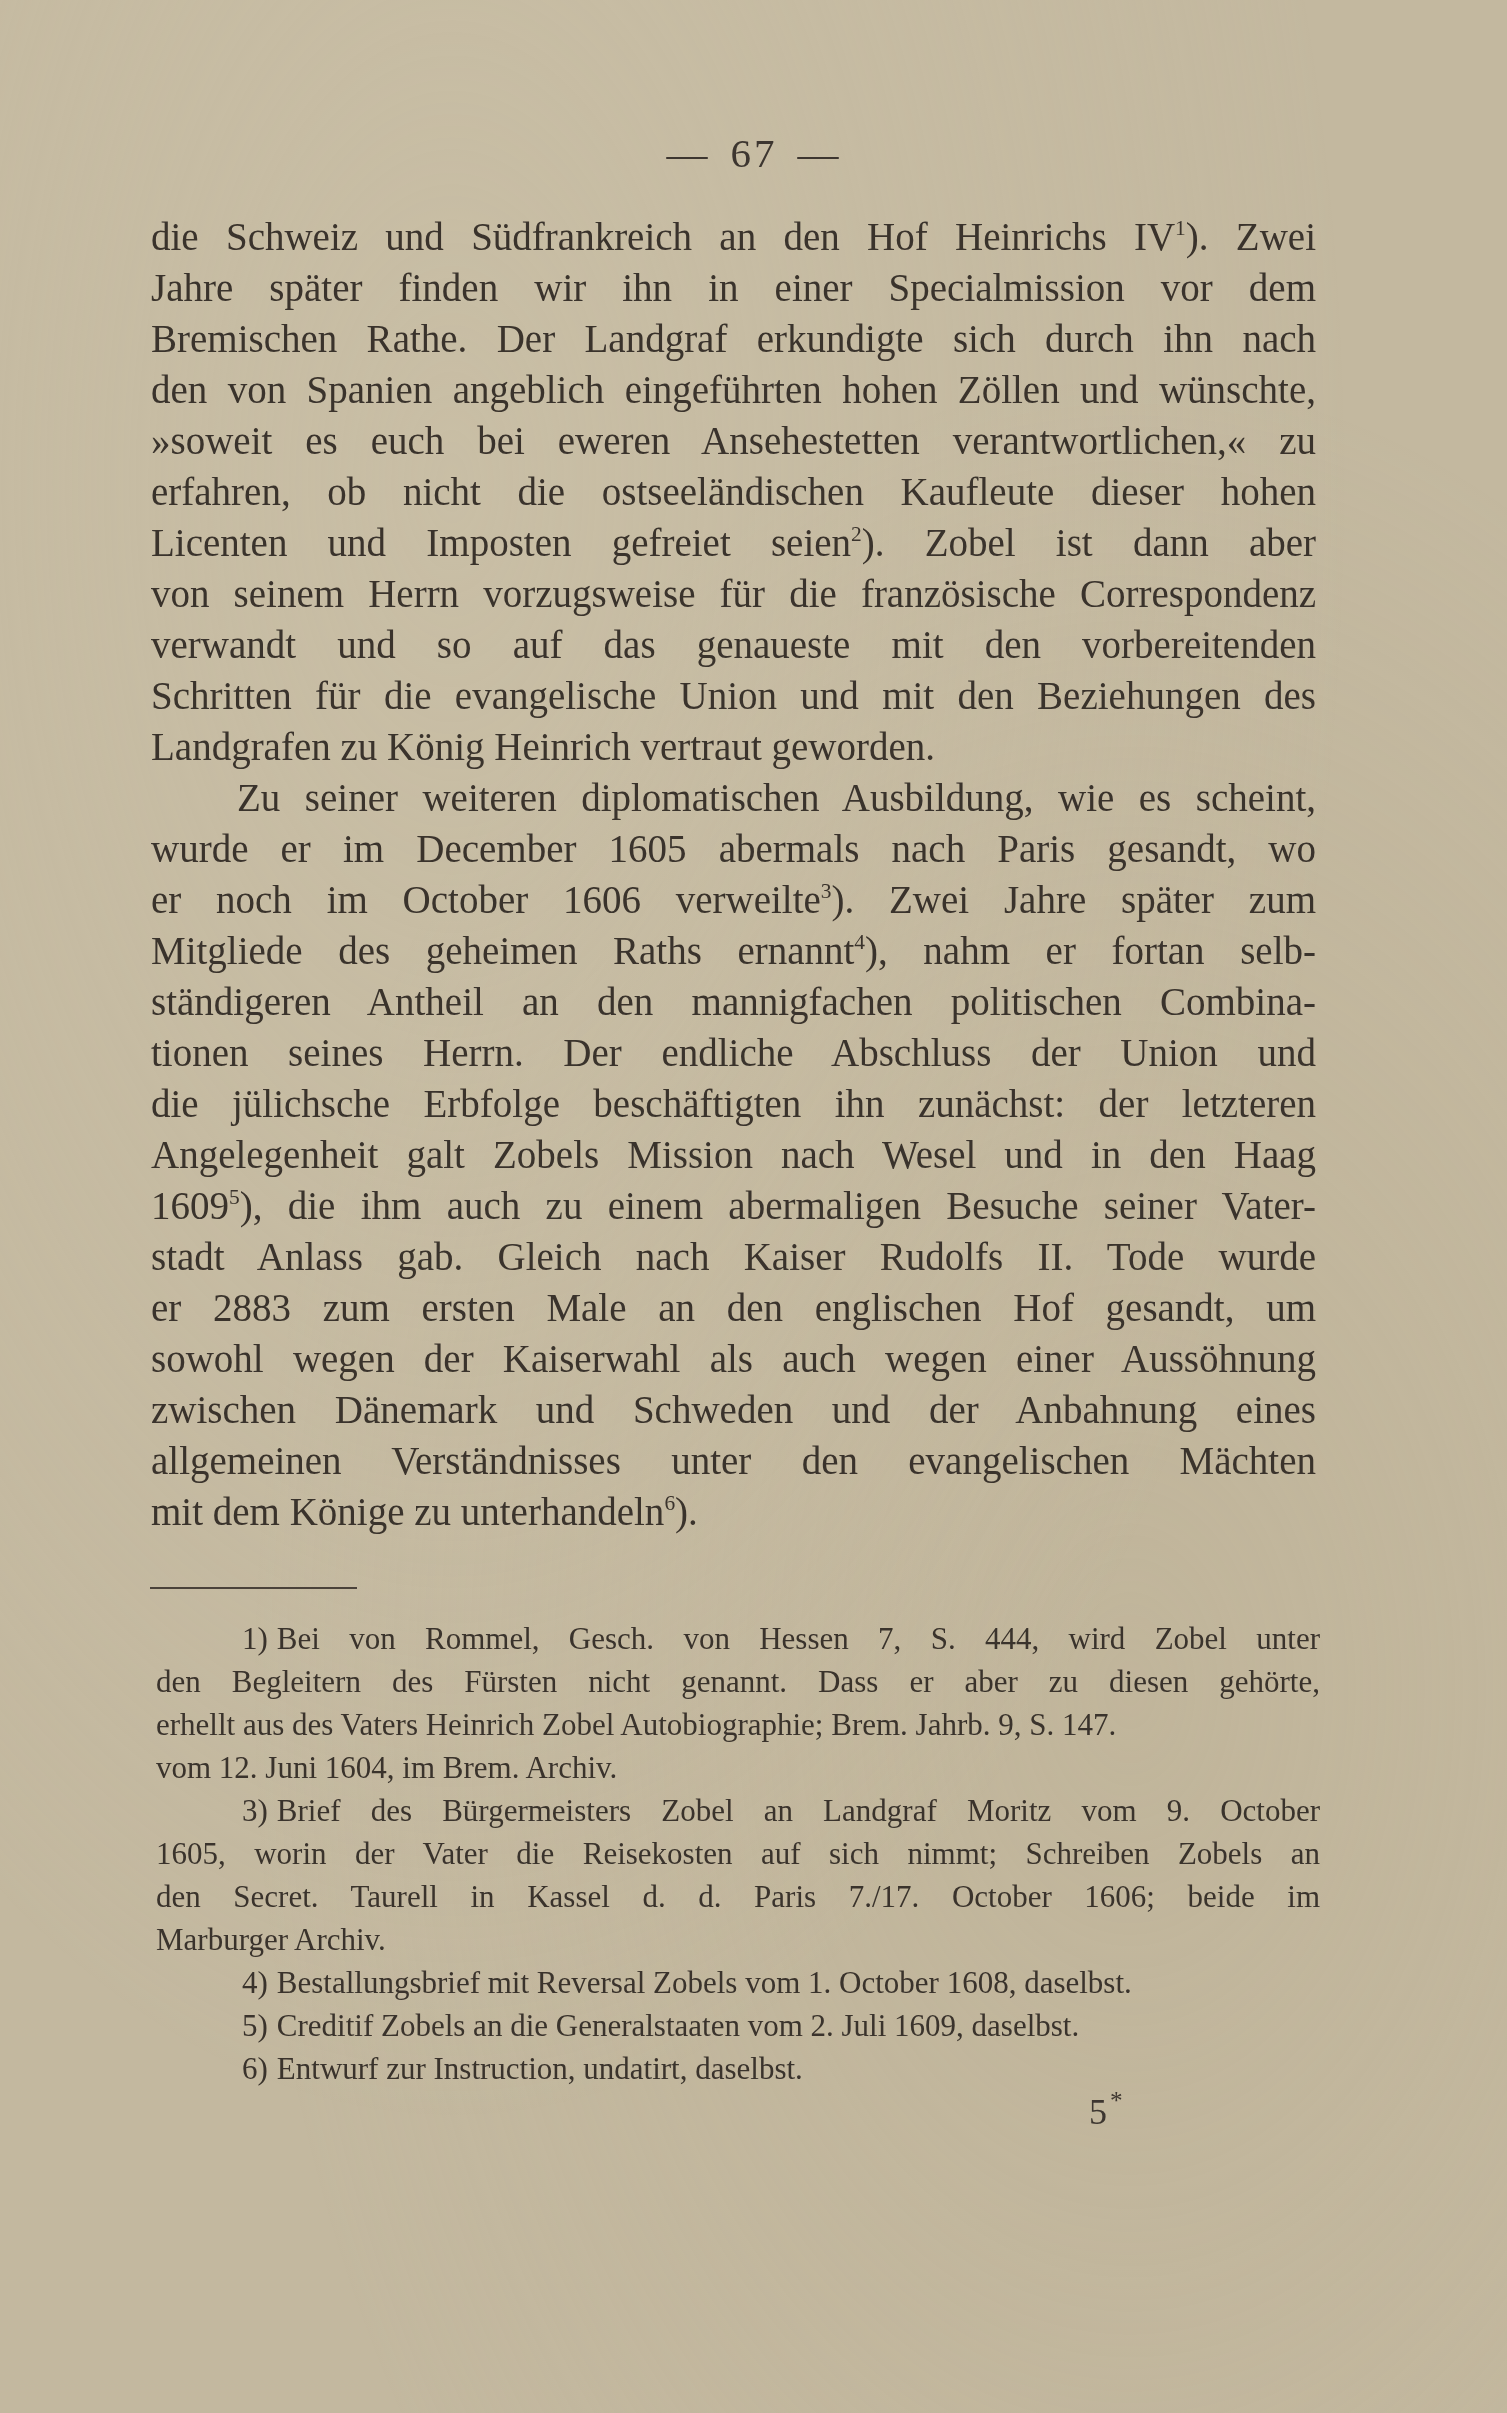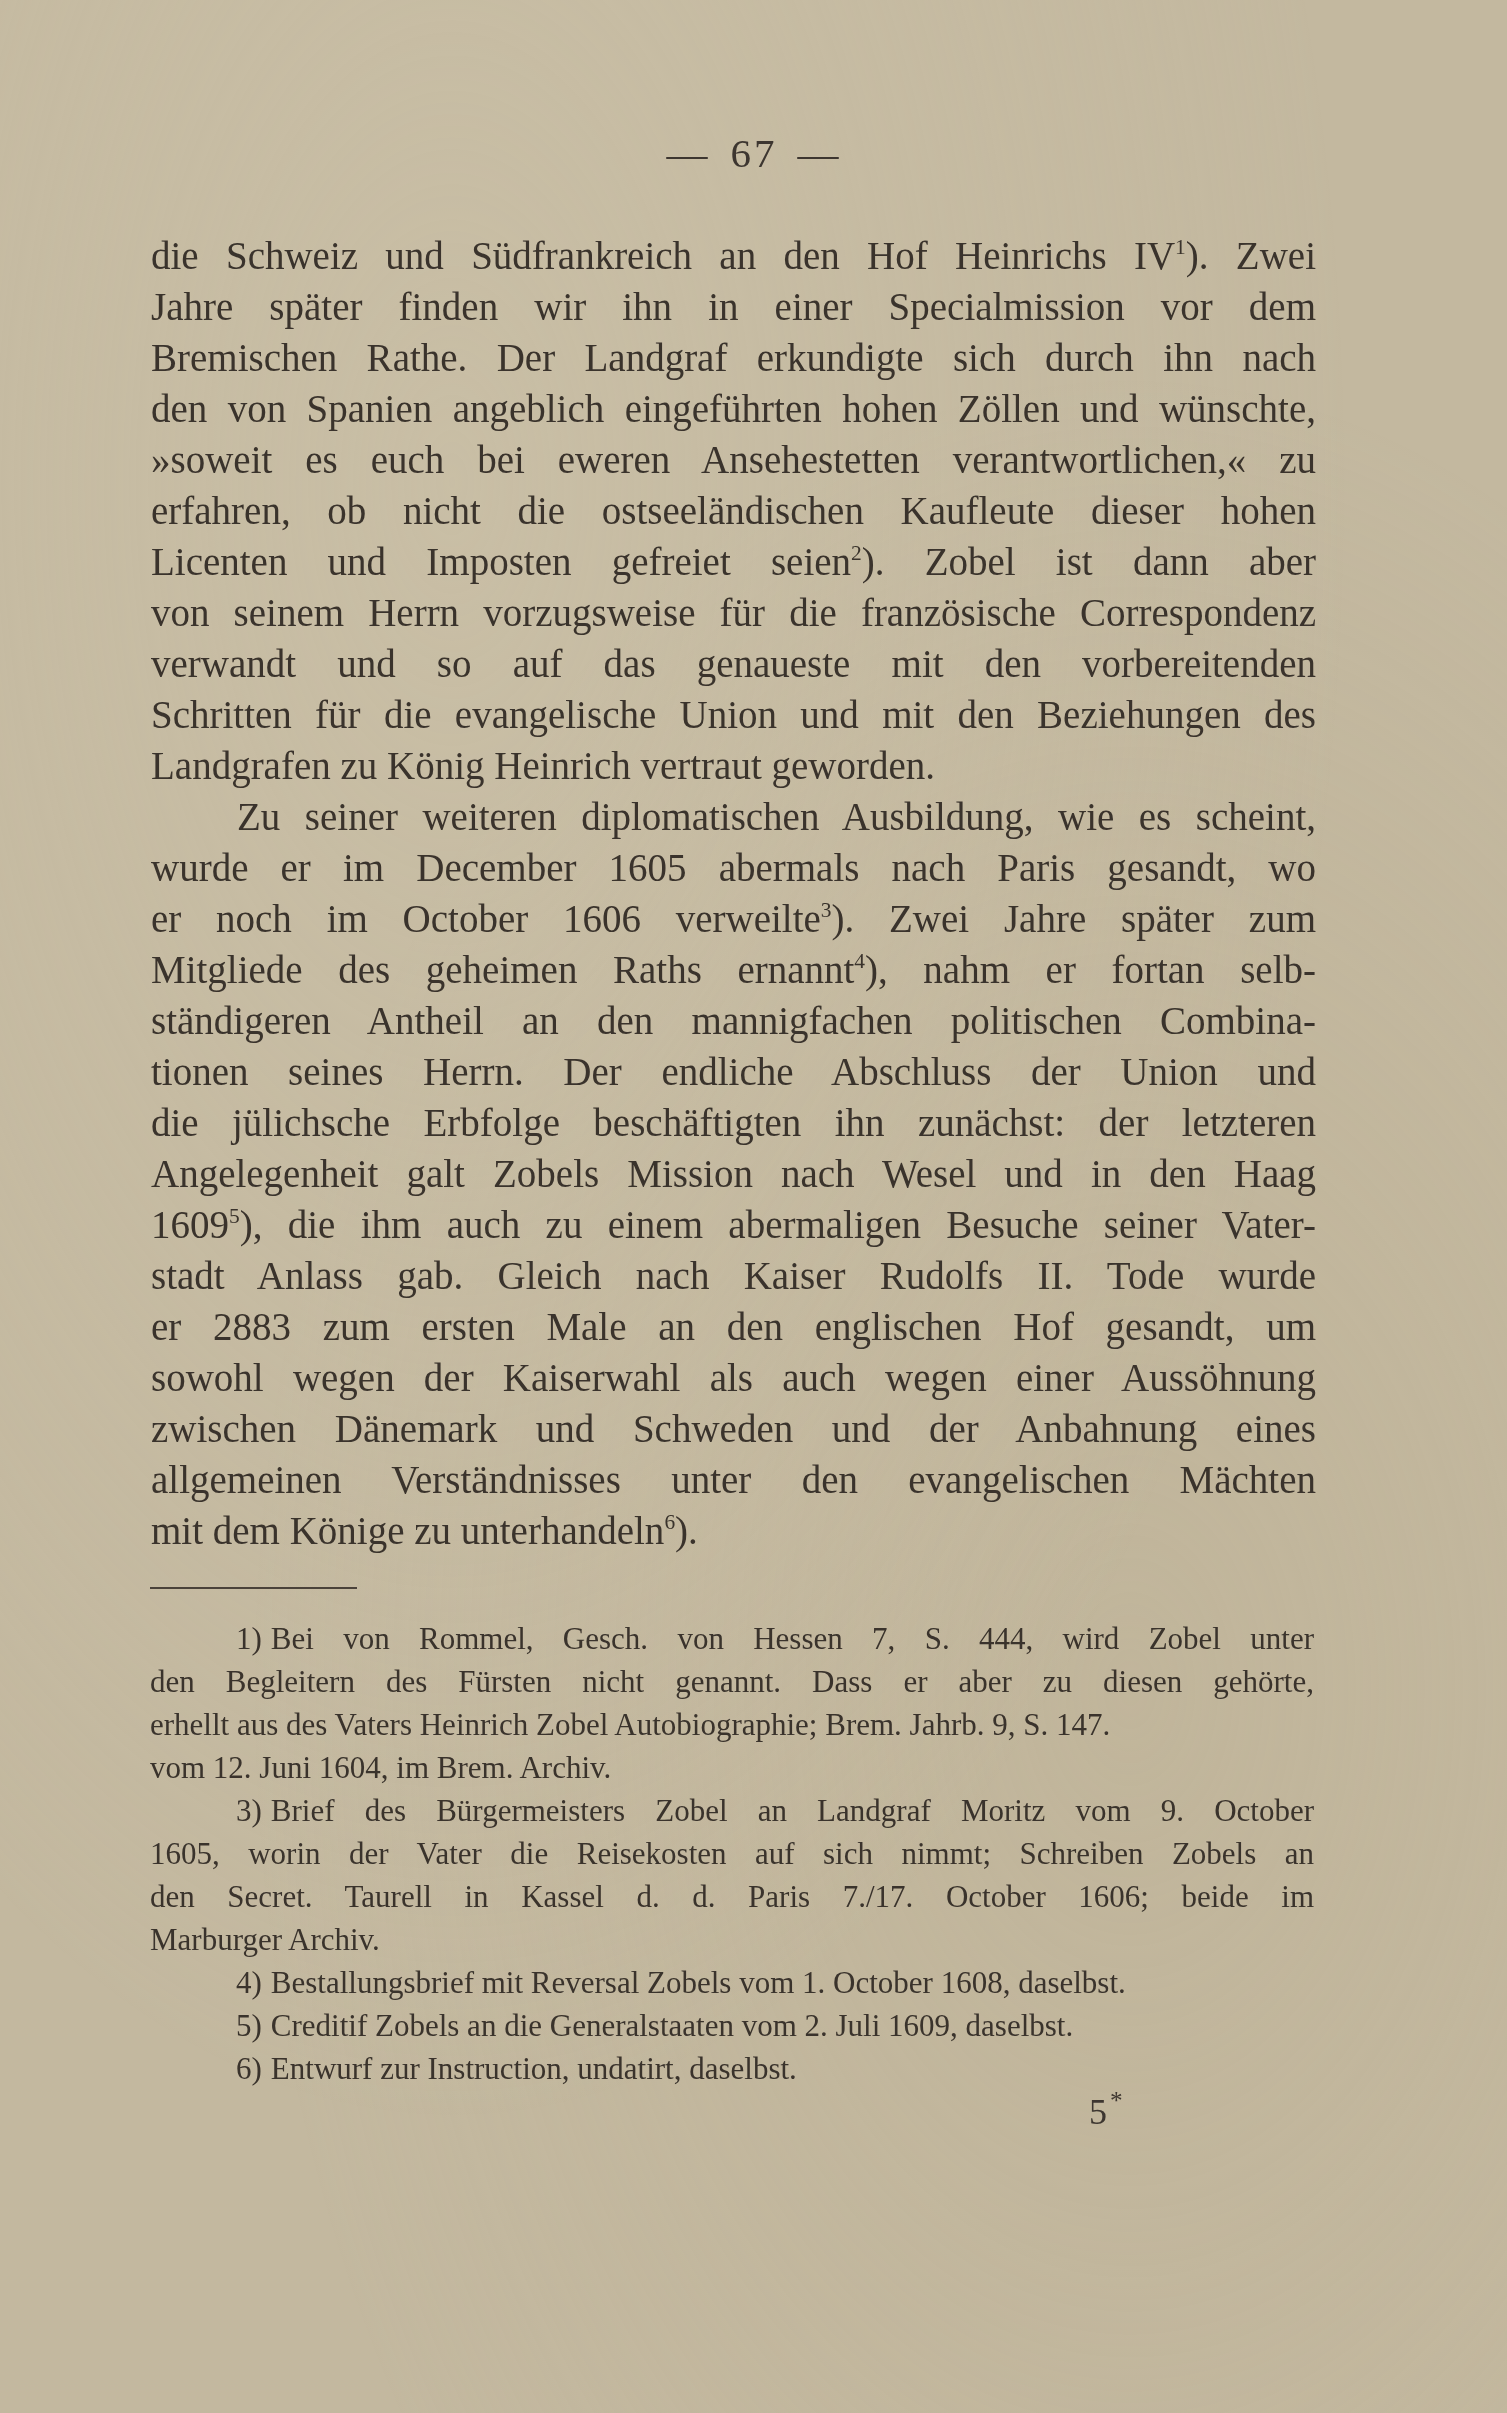--- a/index.html
+++ b/index.html
@@ -35,21 +35,21 @@
       letter-spacing: 3px;
       color: #3d3630;
     }
     .page-number .dash {
       display: inline-block;
       margin: 0 20px;
     }
     .body-text {
       position: absolute;
       left: 151px;
-      top: 230px;
+      top: 211px;
       width: 1165px;
       font-family: "Liberation Serif", serif;
       font-size: 39px;
       line-height: 51px;
       color: #3a332c;
     }
     .line {
       display: block;
       white-space: nowrap;
       text-align: justify;
@@ -70,21 +70,21 @@
     .footnote-rule {
       position: absolute;
       left: 150px;
       top: 1587px;
       width: 207px;
       height: 2px;
       background: #4a423a;
     }
     .footnotes {
       position: absolute;
-      left: 150px;
+      left: 156px;
       top: 1617px;
       width: 1164px;
       font-family: "Liberation Serif", serif;
       font-size: 31px;
       line-height: 43px;
       color: #3a332c;
     }
     .fn-line {
       display: block;
       white-space: nowrap;

